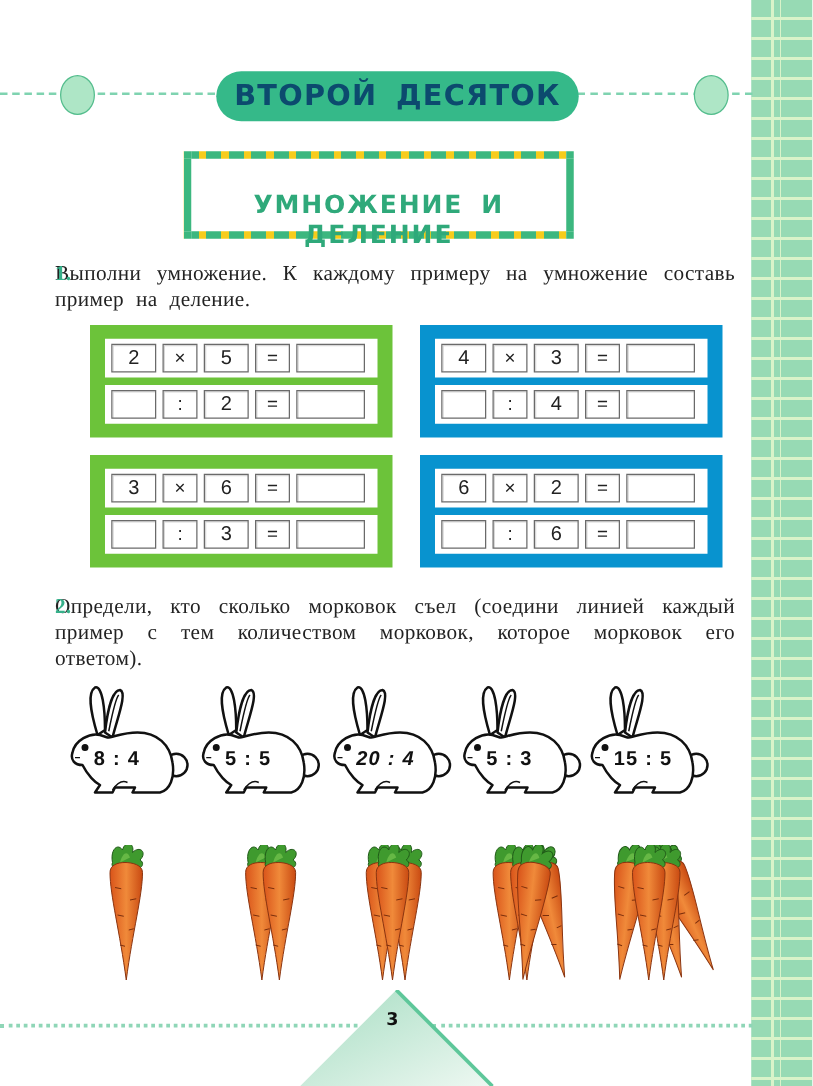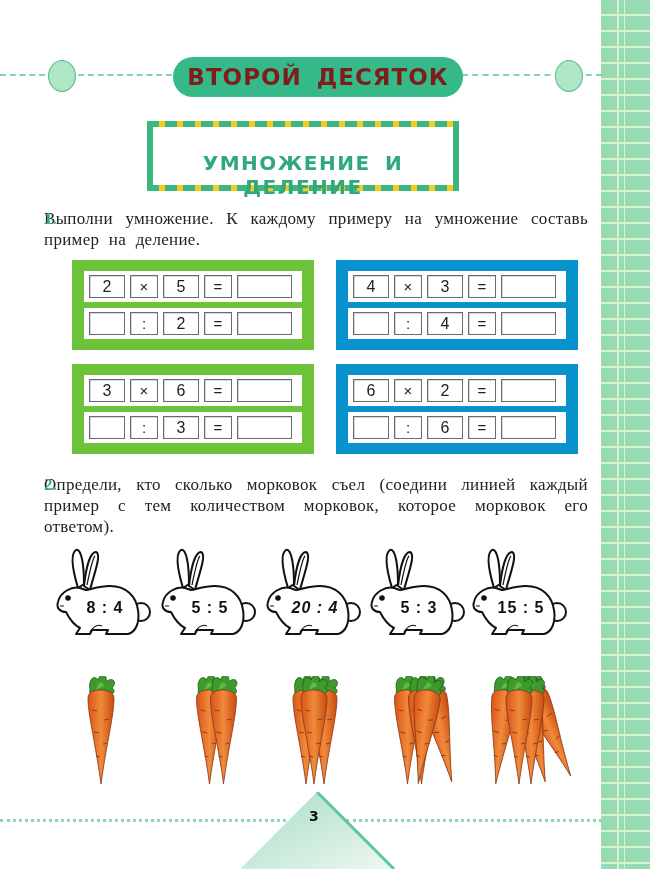--- a/index.html
+++ b/index.html
@@ -12,21 +12,21 @@
       repeating-linear-gradient(to bottom, transparent 0, transparent 14px, #d9f3c9 14px, #d9f3c9 16px);
   }
 
   
   .dash-line { position:absolute; top:74px; height:0; border-top:2px dashed #7fd3b0; }
   .dash-l { left:0; width:172px; }
   .dash-r { left:462px; width:140px; }
   .bead { position:absolute; top:60px; width:28px; height:32px; border-radius:50%; background:#aee6c6; border:1px solid #54bd8d; box-sizing:border-box; }
   .bead-l { left:48px; }
   .bead-r { left:555px; }
-  .section-pill { position:absolute; left:173px; top:57px; width:290px; height:40px; background:#35b989; border-radius:20px; color:#7f1d1d; font-weight:bold; font-size:23px; letter-spacing:1px; text-align:center; line-height:40px; font-family:"DejaVu Sans", sans-serif; word-spacing:6px; }
+  .section-pill { position:absolute; left:173px; top:57px; width:290px; height:40px; background:#35b989; border-radius:20px; color:#0c4a6e; font-weight:bold; font-size:23px; letter-spacing:1px; text-align:center; line-height:40px; font-family:"DejaVu Sans", sans-serif; word-spacing:6px; }
 
   
   .topic-box { position:absolute; left:147px; top:121px; width:312px; height:70px; box-sizing:border-box; border:6px solid transparent;
     border-image: repeating-linear-gradient(90deg, #3cb77f 0 12px, #f6cc1b 12px 18px) 6; background:#fff; text-align:center; }
   .topic-title { color:#2fa97a; font-weight:bold; font-size:20px; letter-spacing:1.5px; margin-top:24px; word-spacing:6px; font-family:"DejaVu Sans", sans-serif; }
   .topic-sub { color:#2fa97a; font-size:18px; letter-spacing:1.5px; margin-top:2px; word-spacing:6px; }
 
   
   .task { position:absolute; left:44px; width:544px; font-family:"Liberation Serif", serif; font-size:17px; line-height:21px; color:#222; text-align:justify; text-align-last:left; }
   .task .num { position:absolute; left:0; top:0; color:#37b08a; font-weight:bold; }
@@ -40,21 +40,21 @@
   .panel.blue { background:#0893cf; }
   .eq-row { background:#fff; height:31px; display:flex; align-items:center; padding:0 5px; box-sizing:border-box; margin-bottom:6px; gap:5px; }
   .cell { height:23px; border:1px solid #6a6a6a; box-sizing:border-box; background:#fff; display:flex; align-items:center; justify-content:center; font-size:16px; color:#222; box-shadow: inset 1px 1px 0 #d8d8d8; }
   .cell.n { width:36px; }
   .cell.op { width:28px; font-size:15px; }
   .cell.ans { width:55px; }
 
   
   .rabbit { position:absolute; top:548px; width:100px; height:88px; }
   .rabbit svg { position:absolute; left:0; top:0; }
-  .rabbit .expr { position:absolute; left:25px; top:51px; width:60px; text-align:center; font-weight:bold; font-size:16px; color:#111; letter-spacing:1px; }
+  .rabbit .expr { position:absolute; left:25px; top:51px; width:60px; font-weight:bold; font-size:16px; color:#111; letter-spacing:1px; }
 
   
   .carrots { position:absolute; top:676px; }
 
   
   .dot-line { position:absolute; top:819px; height:0; border-top:3px dotted #8fd6b7; }
   .dot-l { left:0; width:286px; }
   .dot-r { left:346px; width:256px; }
   .page-tri { position:absolute; left:240px; top:792px; width:0; height:0; }
   .page-num { position:absolute; left:309px; top:808px; font-weight:bold; font-size:14px; color:#111; font-family:"DejaVu Sans", sans-serif; }

